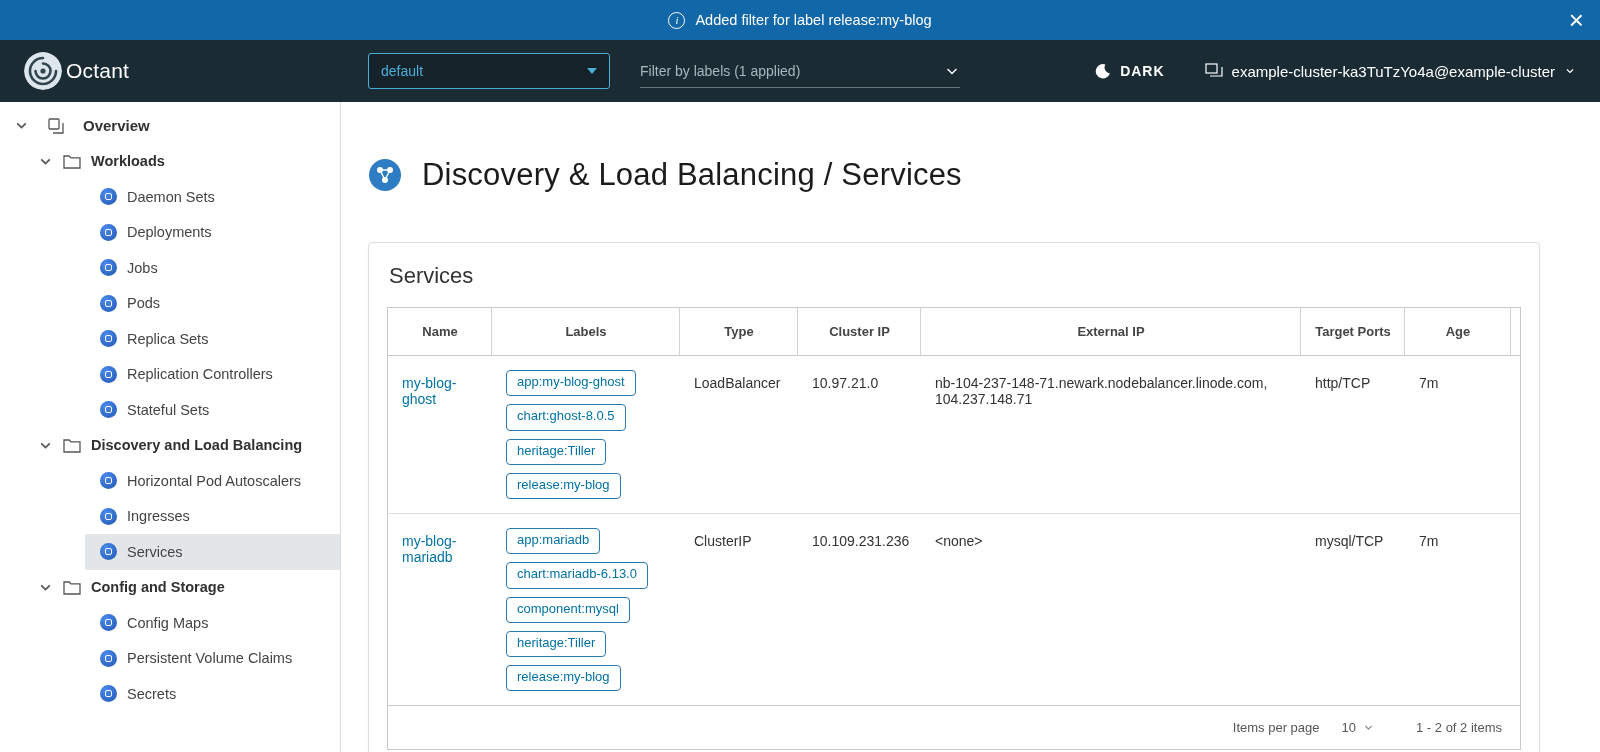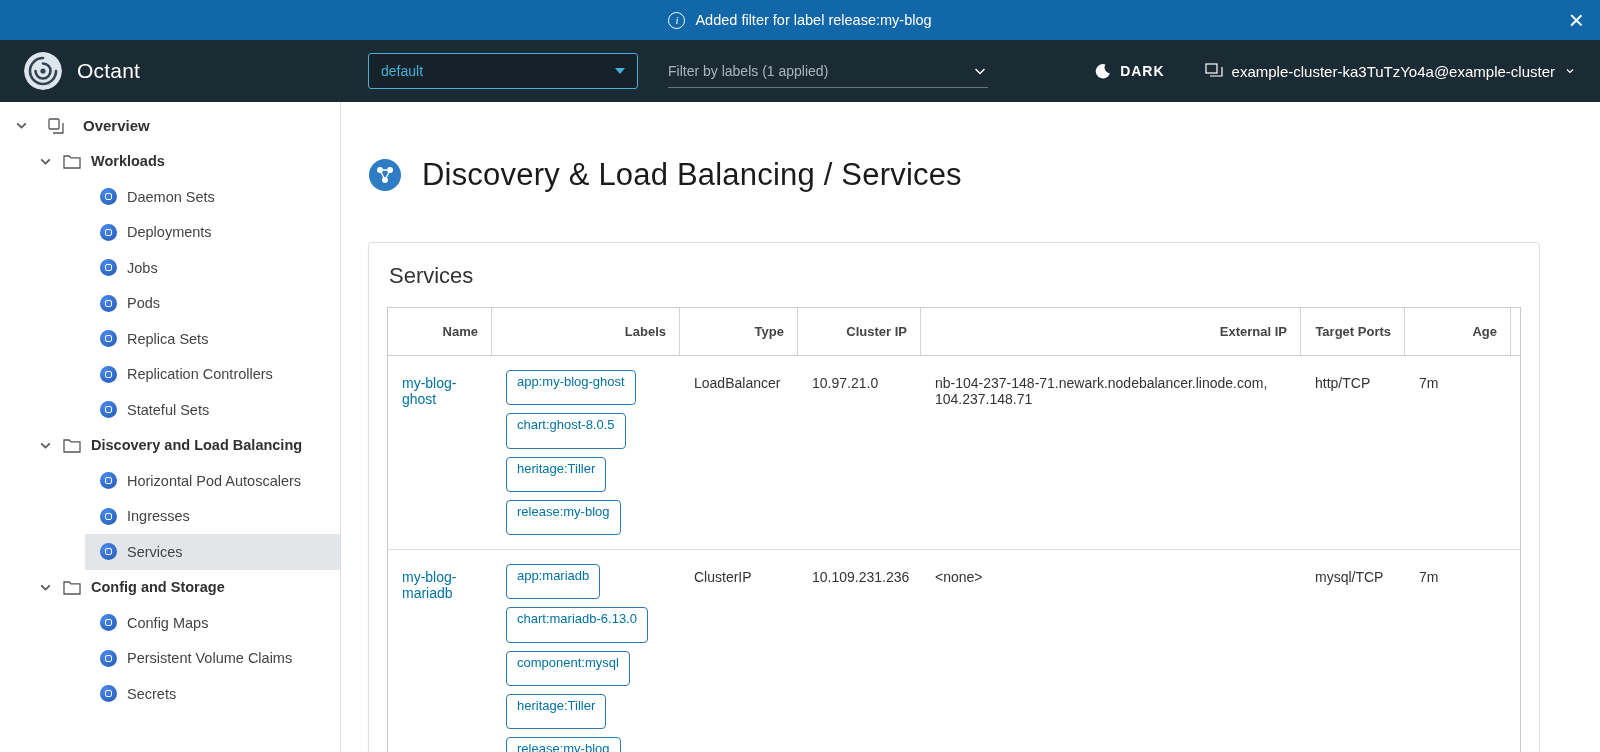--- a/index.html
+++ b/index.html
@@ -27,26 +27,26 @@
     position:absolute; right:16px; top:50%; transform:translateY(-50%);
     font-size:26px; font-weight:300; line-height:1; cursor:pointer; color:#fff;
     background:none; border:none; padding:0;
   }
 
   
   .app-header {
     height:62px; background:#1b2b34; color:#fff;
     display:flex; align-items:center; padding:0 24px;
   }
-  .brand { display:flex; align-items:center; gap:15px; width:344px; flex-shrink:0; }
+  .brand { display:flex; align-items:center; gap:4px; width:344px; flex-shrink:0; }
   .logo { width:38px; height:38px; border-radius:50%; flex-shrink:0; }
   .brand-name { font-size:21px; font-weight:400; letter-spacing:.2px; }
 
   .ns-select {
-    width:270px; height:36px; background:#152229;
+    width:242px; height:36px; background:#152229;
     border:1px solid #49afd9; border-radius:3px; color:#49afd9;
     display:flex; align-items:center; justify-content:space-between;
     padding:0 12px; font-size:14px; cursor:pointer; flex-shrink:0;
   }
 
   .filter-select {
     margin-left:30px; width:320px; height:34px;
     display:flex; align-items:center; justify-content:space-between;
     color:#a9b6bd; font-size:14px; cursor:pointer;
     border-bottom:1px solid rgba(255,255,255,.35); flex-shrink:0;
@@ -97,37 +97,37 @@
 
   .card {
     margin-top:28px; border:1px solid #dedede; border-radius:4px;
     box-shadow:0 1px 2px rgba(0,0,0,.06); padding:18px; background:#fff;
   }
   .card-title { font-size:22px; font-weight:400; color:#333; margin:2px 0 18px 2px; }
 
   .datagrid { border:1px solid #c9c9c9; }
   table { width:100%; border-collapse:collapse; table-layout:fixed; font-size:14px; color:#333; }
   thead th {
-    text-align:right; font-size:13px; font-weight:700; color:#454545;
+    text-align:center; font-size:13px; font-weight:700; color:#454545;
     padding:8px 14px; height:48px; vertical-align:middle;
     border-bottom:1px solid #c9c9c9; position:relative;
   }
   thead th:not(:last-child)::after {
     content:""; position:absolute; right:0; top:0; bottom:0; width:1px; background:#d4d4d4;
   }
   tbody td { padding:14px; vertical-align:top; }
   tbody td.cell-top { padding-top:19px; }
   tbody tr + tr td { border-top:1px solid #dedede; }
 
   .name-link { color:#0072a3; text-decoration:none; cursor:pointer; }
   .pill-row { margin-bottom:8px; }
   .pill-row:last-child { margin-bottom:0; }
   .pill {
     display:inline-block; border:1px solid #2b7bb1; color:#0072a3;
-    border-radius:4px; padding:3px 10px 14px; font-size:13px; line-height:1.25;
+    border-radius:4px; padding:3px 10px 5px; font-size:13px; line-height:1.25;
     white-space:nowrap; cursor:pointer; background:#fff;
   }
 
   .dg-footer {
     border-top:1px solid #c9c9c9; height:44px;
     display:flex; align-items:center; justify-content:flex-end;
     font-size:13px; color:#565656; padding:16px 18px;
   }
   .page-size { display:flex; align-items:center; gap:7px; margin-left:22px; cursor:pointer; }
   .range-text { margin-left:42px; }

